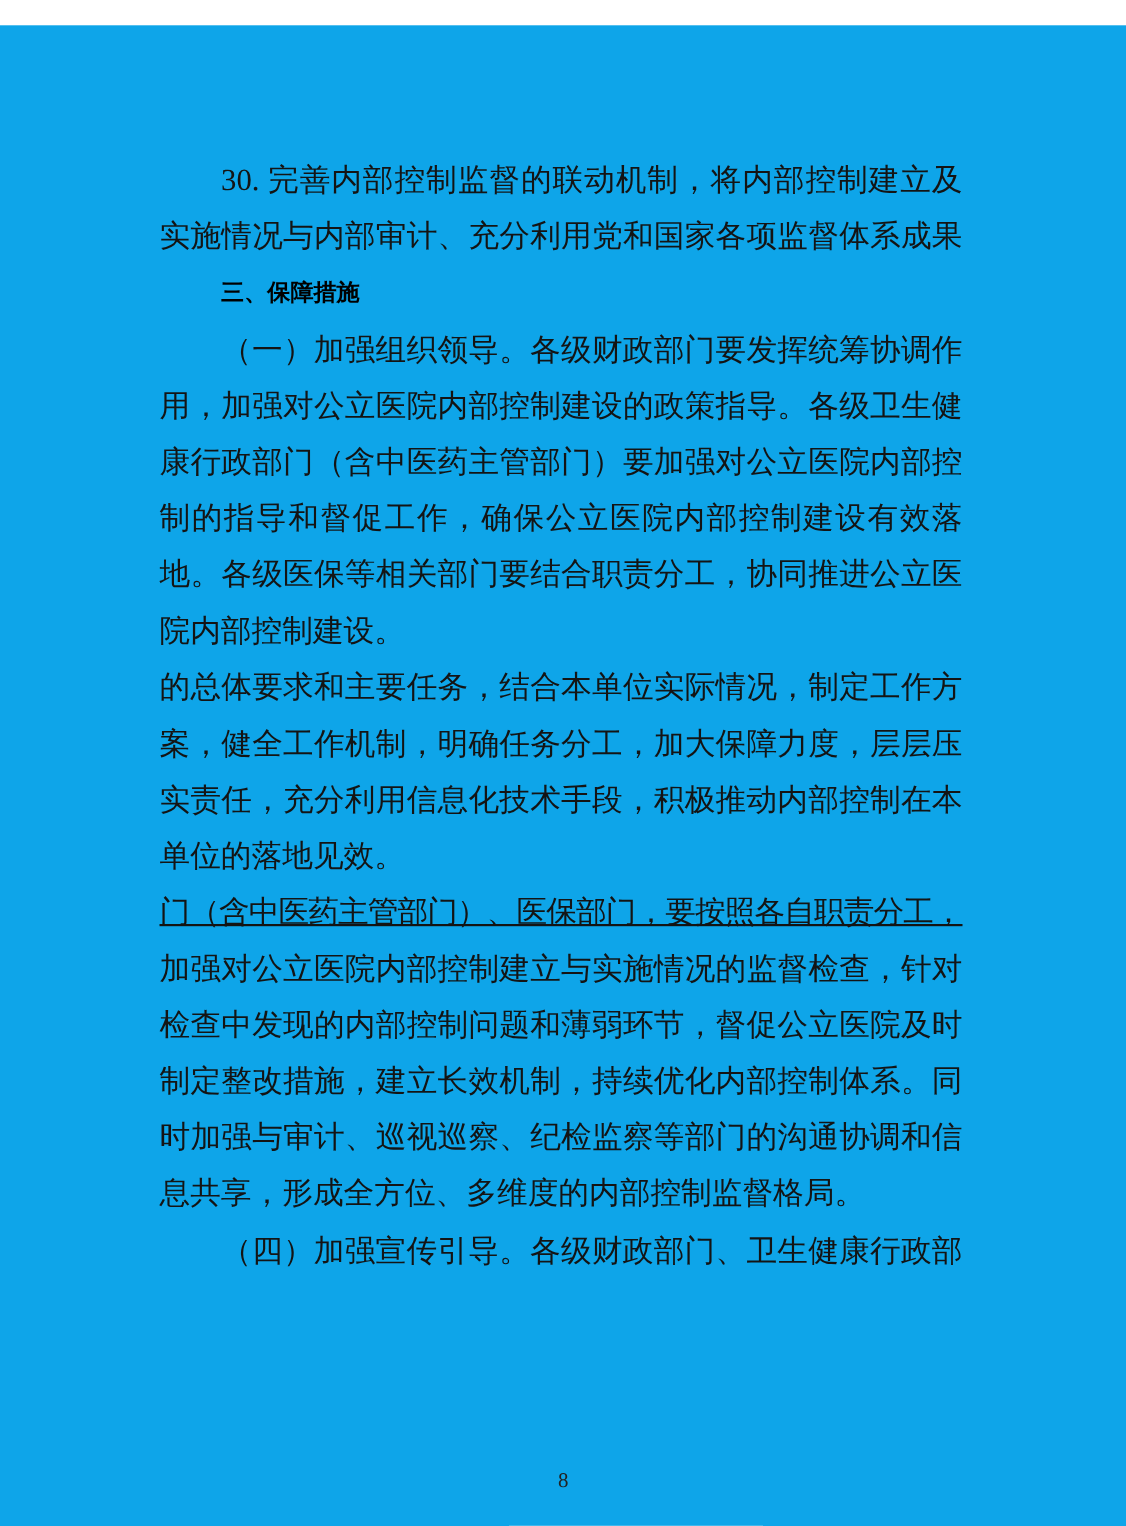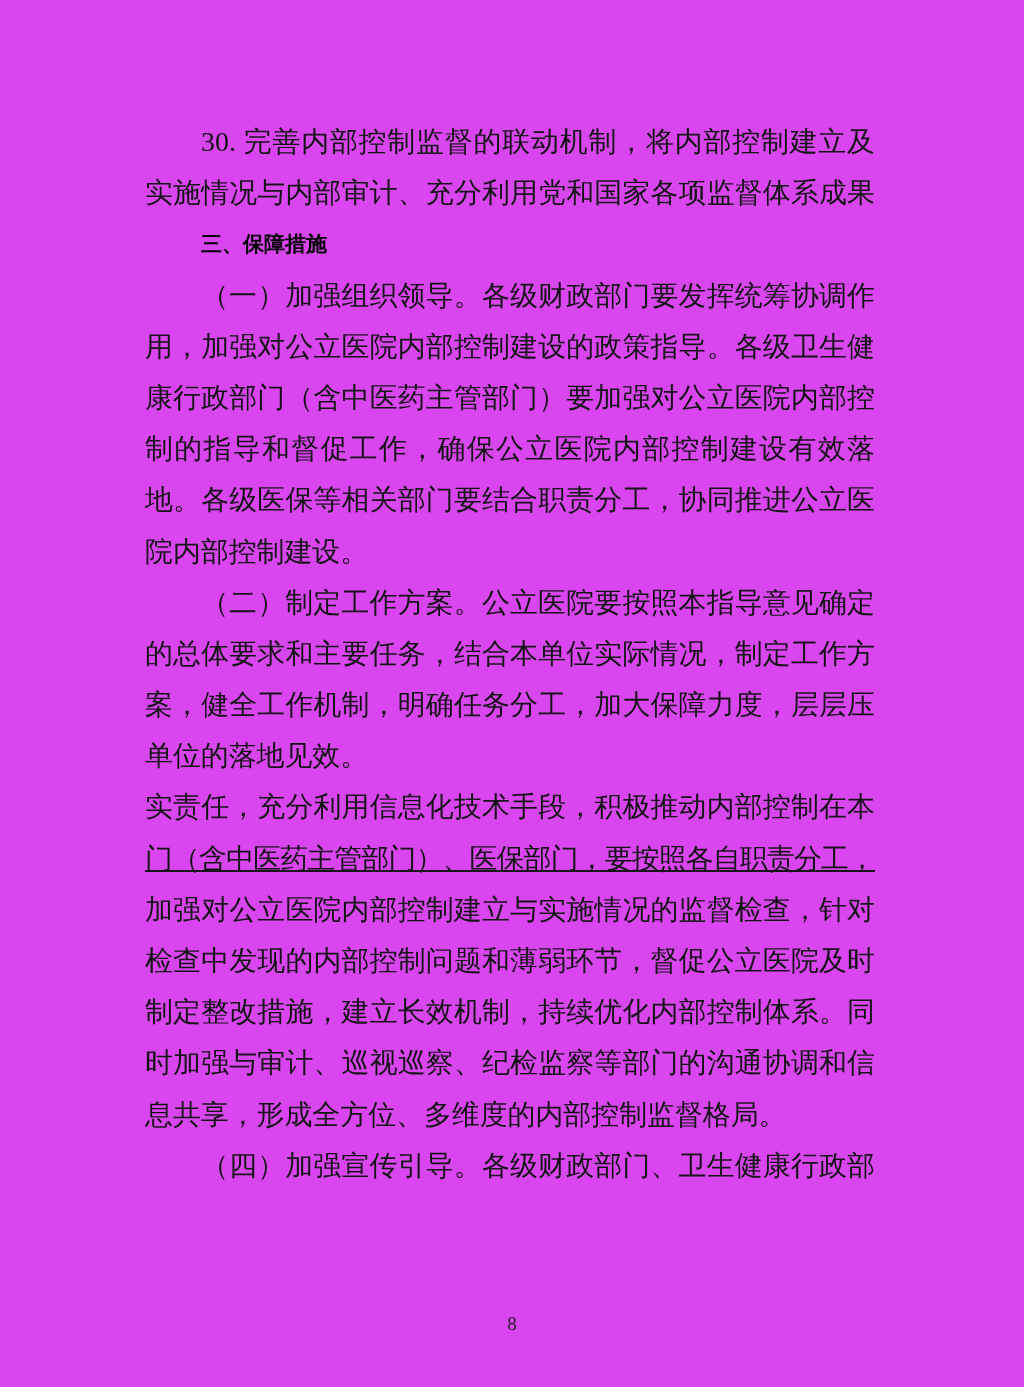--- a/index.html
+++ b/index.html
@@ -8,21 +8,22 @@
     width: 1024px;
     height: 1387px;
     background: #ffffff;
     position: relative;
     overflow: hidden;
     font-family: "Liberation Serif", serif;
   }
   .page {
     position: absolute;
     inset: 0;
-    background: #d946ef;
+    background: #0ea5e9;
+    margin-top: 23px;
   }
   .text-body {
     position: absolute;
     left: 145px;
     top: 116px;
     width: 730px;
   }
   .line {
     height: 51.2px;
     line-height: 51.2px;
@@ -60,25 +61,24 @@
   <div class="text-body">
       <div class="line indent fill">30. 完善内部控制监督的联动机制，将内部控制建立及</div>
       <div class="line fill">实施情况与内部审计、充分利用党和国家各项监督体系成果</div>
       <div class="line heading indent">三、保障措施</div>
       <div class="line indent fill">（一）加强组织领导。各级财政部门要发挥统筹协调作</div>
       <div class="line fill">用，加强对公立医院内部控制建设的政策指导。各级卫生健</div>
       <div class="line fill">康行政部门（含中医药主管部门）要加强对公立医院内部控</div>
       <div class="line fill">制的指导和督促工作，确保公立医院内部控制建设有效落</div>
       <div class="line fill">地。各级医保等相关部门要结合职责分工，协同推进公立医</div>
       <div class="line">院内部控制建设。</div>
-      <div class="line indent fill">（二）制定工作方案。公立医院要按照本指导意见确定</div>
       <div class="line fill">的总体要求和主要任务，结合本单位实际情况，制定工作方</div>
       <div class="line fill">案，健全工作机制，明确任务分工，加大保障力度，层层压</div>
+      <div class="line fill">实责任，充分利用信息化技术手段，积极推动内部控制在本</div>
       <div class="line">单位的落地见效。</div>
-      <div class="line fill">实责任，充分利用信息化技术手段，积极推动内部控制在本</div>
       <div class="line fill tight">门（含中医药主管部门）、医保部门，要按照各自职责分工，</div>
       <div class="line fill">加强对公立医院内部控制建立与实施情况的监督检查，针对</div>
       <div class="line fill">检查中发现的内部控制问题和薄弱环节，督促公立医院及时</div>
       <div class="line fill">制定整改措施，建立长效机制，持续优化内部控制体系。同</div>
       <div class="line fill">时加强与审计、巡视巡察、纪检监察等部门的沟通协调和信</div>
       <div class="line">息共享，形成全方位、多维度的内部控制监督格局。</div>
       <div class="line indent fill">（四）加强宣传引导。各级财政部门、卫生健康行政部</div>
     </div>
   <div class="footer">
     <span>8</span>

